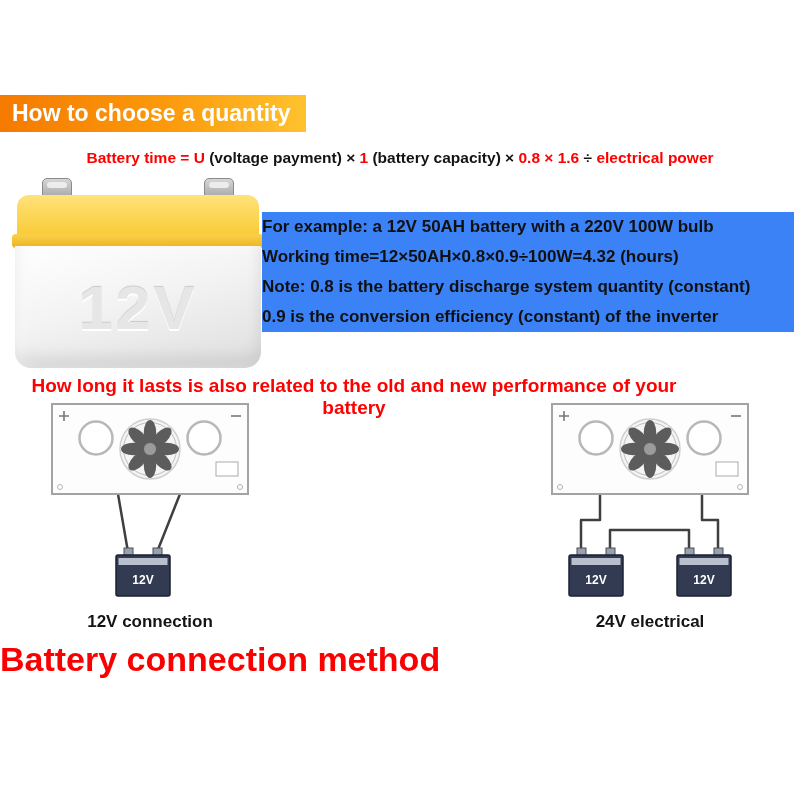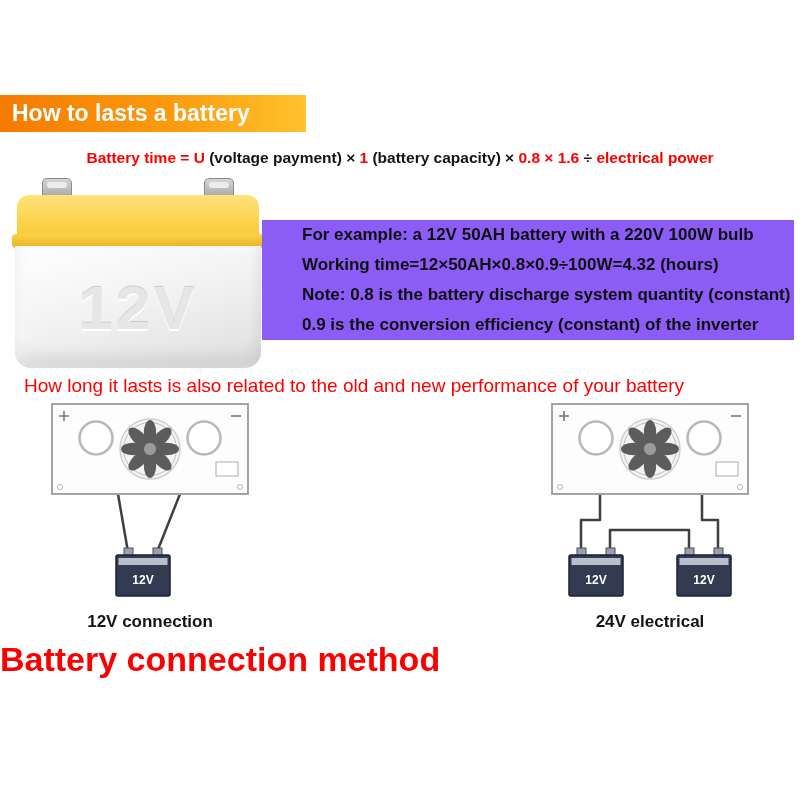--- a/index.html
+++ b/index.html
@@ -27,25 +27,25 @@
     background:linear-gradient(#ffe27a,#f8c92f); border-radius:12px 12px 2px 2px; }
   .bat-lip { position:absolute; top:56px; left:0; right:0; height:14px;
     background:linear-gradient(#fbd14a,#eab31f); border-radius:4px; }
   .bat-body { position:absolute; top:68px; left:3px; right:3px; bottom:0;
     background:linear-gradient(165deg,#ffffff 0%,#f3f3f3 45%,#dedede 100%);
     border-radius:0 0 16px 16px; box-shadow:inset 0 -10px 16px rgba(0,0,0,.10), inset 8px 0 12px rgba(255,255,255,.8);
     display:flex; align-items:center; justify-content:center; }
   .bat-label { font-size:62px; font-weight:bold; color:#e6e6e6; letter-spacing:3px;
     text-shadow:0 2px 0 #fff, 0 -1px 1px #c9c9c9; }
 
-  .example { position:absolute; left:262px; top:220px; width:532px; background:#8b5cf6;padding-left:40px; }
+  .example { position:absolute; left:262px; top:212px; width:532px; background:#3b82f6; }
   .ex-line { font-size:17px; font-weight:bold; color:#101010; line-height:30px; white-space:nowrap; }
 
   .subtitle { position:absolute; top:375px; left:0; width:708px; text-align:center;
-    color:#fe0000; font-size:19px; font-weight:normal; }
+    color:#fe0000; font-size:19px; font-weight:bold; }
 
   .diagrams { position:absolute; top:402px; left:30px; width:740px;
     display:flex; justify-content:space-between; }
   .diagram { text-align:center; }
   .dsvg { display:block; }
   .wire { fill:none; stroke:#3f3f3f; stroke-width:2.5; stroke-linejoin:round; stroke-linecap:round; }
   .conn-label { font-size:17px; font-weight:bold; color:#141414; margin-top:7px; }
 
   .footer-title { position:absolute; top:640px; left:0; width:800px; 
     color:#fb0000; font-size:34px; font-weight:bold; }
@@ -87,21 +87,21 @@
       <rect x="1" y="8" width="54" height="41" rx="2" fill="#323b52" stroke="#1c2233" stroke-width="1.5"></rect>
       <rect x="3.5" y="11" width="49" height="7" fill="#b9bfcc"></rect>
       <text x="28" y="37" text-anchor="middle" fill="#ffffff" font-size="12" font-weight="bold" font-family="Liberation Sans, sans-serif">12V</text>
     </symbol>
   </defs>
 </svg>
 
 <div class="page">
 
   <div class="banner">
-    <span>How to lasts a battery</span>
+    <span>How to choose a quantity</span>
   </div>
 
   <div class="formula">
     <span class="red">Battery time = U </span><span class="black">(voltage payment) × </span><span class="red">1 </span><span class="black">(battery capacity) × </span><span class="red">0.8 × 1.6</span><span class="black"> ÷ </span><span class="red">electrical power</span>
   </div>
 
   <div class="battery">
     <div class="term term-left"></div>
     <div class="term term-right"></div>
     <div class="bat-top"></div>

